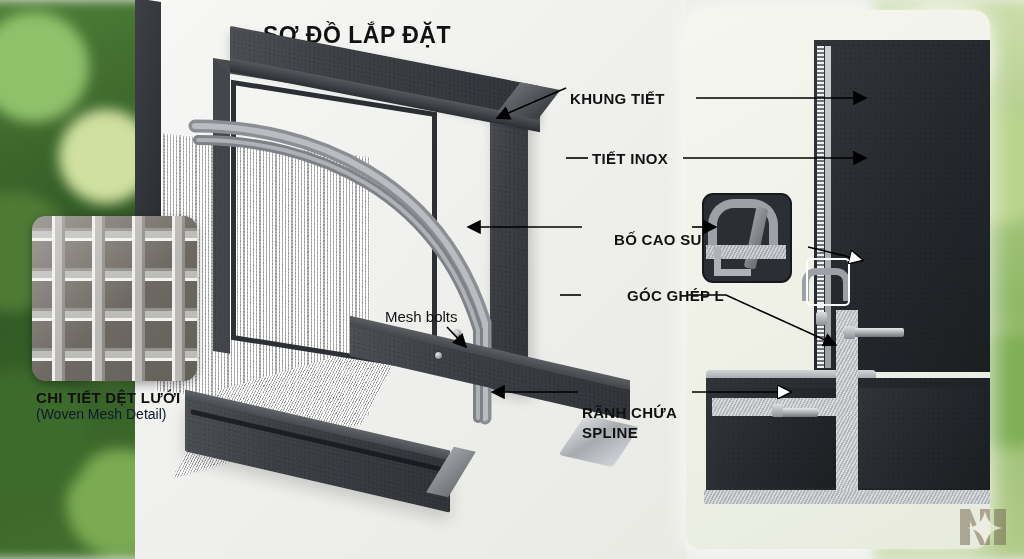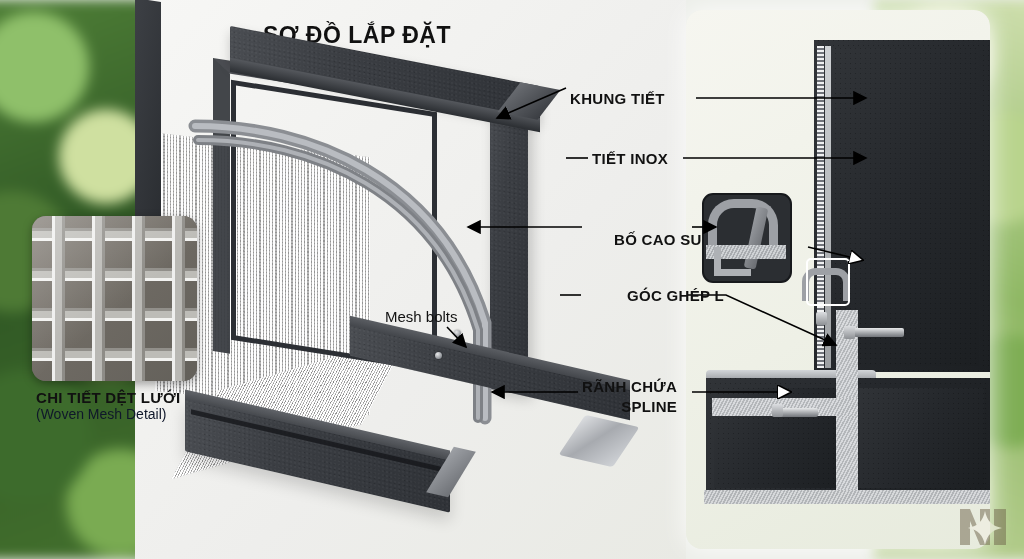--- a/index.html
+++ b/index.html
@@ -449,23 +449,23 @@
   </svg>
 
   <div class="callout-label" style="left:570px;top:90px;">KHUNG TIẾT</div>
 
   <div class="callout-label" style="left:592px;top:150px;">TIẾT INOX</div>
 
   <div class="callout-label" style="left:614px;top:219px;margin-top:12px;">BỐ CAO SU</div>
 
   <div class="callout-label" style="left:585px;top:287px;margin-left:42px;">GÓC GHÉP L</div>
 
-  <div style="position:absolute;left:582px;top:378px;">
+  <div style="position:absolute;left:582px;top:404px;">
     <div class="callout-label" style="position:relative;left:0;top:0;">RÃNH CHỨA</div>
-    <div class="callout-label" style="position:relative;left:0;top:0;margin-top:2px;text-align:right;">SPLINE</div>
+    <div class="callout-label" style="position:relative;left:0;top:0;margin-top:2px;">SPLINE</div>
   </div>
 
   <div id="mesh-detail">
     <div class="weave"></div>
     <div class="gloss"></div>
   </div>
   <div id="mesh-caption">
     <div class="cap-main">CHI TIẾT DỆT LƯỚI</div>
     <div class="cap-sub">(Woven Mesh Detail)</div>
   </div>

